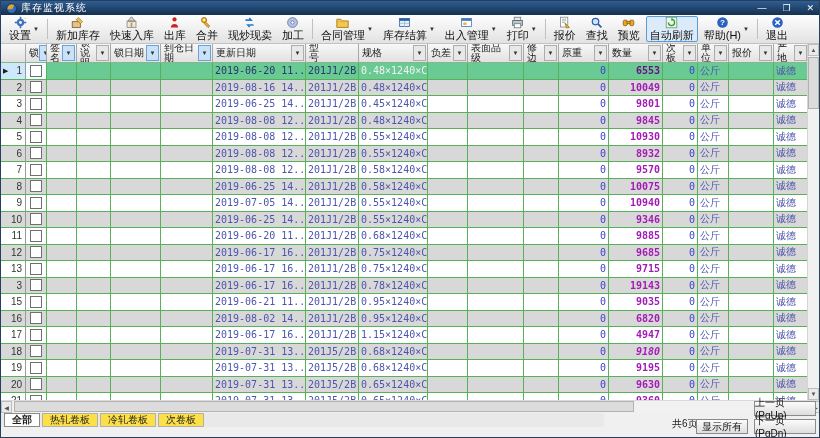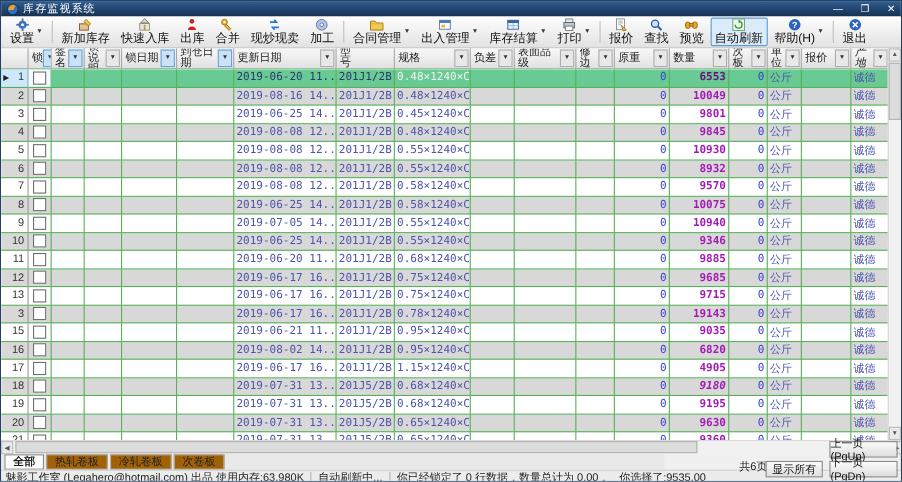--- a/index.html
+++ b/index.html
@@ -60,21 +60,21 @@
   .vscroll .up{top:0;}
   .vscroll .down{bottom:0;}
   .vscroll .thumb{position:absolute;left:0;top:13px;width:11px;height:52px;background:#dcdcdc;border:1px solid #b2b2b2;box-sizing:border-box;}
   .hscroll{position:absolute;top:399px;left:0;width:820px;height:13px;background:#f1f1f1;border-top:1px solid #dadada;box-sizing:border-box;}
   .hscroll .left{left:0;top:0;height:12px;}
   .hscroll .right{left:auto;right:0;top:0;height:12px;}
   .hscroll .thumb{position:absolute;left:13px;top:0;width:620px;height:11px;background:#dcdcdc;border:1px solid #b2b2b2;box-sizing:border-box;}
   
   .tabs{position:absolute;top:412px;left:0;height:14px;display:flex;gap:2px;padding-left:3px;
         background:#e9e9e9;font-size:10px;align-items:stretch;width:600px;}
-  .tab{padding:0 7px;border:1px solid #b0b0b0;display:flex;align-items:center;background:#a16207;color:#222;box-sizing:border-box;}
+  .tab{padding:0 7px;border:1px solid #b0b0b0;display:flex;align-items:center;background:#fde047;color:#222;box-sizing:border-box;}
   .tab.active{background:#fff;font-weight:bold;border-color:#8a8a8a;}
   
   .statusbar{position:absolute;top:426px;left:0;right:0;height:12px;background:#ececec;border-top:1px solid #cfcfcf;
              display:flex;align-items:center;font-size:10px;color:#222;padding:0 4px;gap:6px;box-sizing:border-box;white-space:nowrap;}
   .sb-div{width:1px;height:9px;background:#b5b5b5;}
   
   .pagination{position:absolute;right:3px;top:400px;width:230px;height:37px;z-index:5;}
   .pg-info{position:absolute;right:90px;top:16px;font-size:10px;color:#222;}
   .pg-btn{position:absolute;background:linear-gradient(#fbfbfb,#dedede);border:1px solid #8a8a8a;
           font-size:10px;display:flex;align-items:center;justify-content:center;color:#111;box-sizing:border-box;}
@@ -199,39 +199,39 @@
             </svg>
           </span>
           <span class="tb-lbl">合同管理</span>
         </span>
         <span class="tb-dd">▼</span>
       </div>
       <div class="tb-btn">
         <span class="tb-main">
           <span class="tb-ico">
             <svg viewBox="0 0 16 16">
+              <rect x="2" y="3" width="12" height="10" fill="#e8f0fa" stroke="#3060a0"></rect>
+              <rect x="2" y="3" width="12" height="3" fill="#3060a0"></rect>
+              <path d="M2 9 h12 M8 6 v7" stroke="#9ab6d8"></path>
+            </svg>
+          </span>
+          <span class="tb-lbl">库存结算</span>
+        </span>
+        <span class="tb-dd">▼</span>
+      </div>
+      <div class="tb-btn">
+        <span class="tb-main">
+          <span class="tb-ico">
+            <svg viewBox="0 0 16 16">
               <rect x="2" y="3" width="12" height="10" fill="#fff" stroke="#4878b8"></rect>
               <rect x="2" y="3" width="12" height="3" fill="#4878b8"></rect>
               <rect x="4" y="8" width="4" height="3" fill="#f0b429"></rect>
             </svg>
           </span>
           <span class="tb-lbl">出入管理</span>
-        </span>
-        <span class="tb-dd">▼</span>
-      </div>
-      <div class="tb-btn">
-        <span class="tb-main">
-          <span class="tb-ico">
-            <svg viewBox="0 0 16 16">
-              <rect x="2" y="3" width="12" height="10" fill="#e8f0fa" stroke="#3060a0"></rect>
-              <rect x="2" y="3" width="12" height="3" fill="#3060a0"></rect>
-              <path d="M2 9 h12 M8 6 v7" stroke="#9ab6d8"></path>
-            </svg>
-          </span>
-          <span class="tb-lbl">库存结算</span>
         </span>
         <span class="tb-dd">▼</span>
       </div>
       <div class="tb-btn">
         <span class="tb-main">
           <span class="tb-ico">
             <svg viewBox="0 0 16 16">
               <rect x="4" y="1.5" width="8" height="4" fill="#e8e8e8" stroke="#777"></rect>
               <rect x="2" y="5.5" width="12" height="6" fill="#b8c8d8" stroke="#566"></rect>
               <rect x="4" y="9.5" width="8" height="5" fill="#fff" stroke="#777"></rect>
@@ -374,21 +374,21 @@
         <span class="gh-filter gray">▼</span>
       </div>
       <div class="gh-cell" style="width: 31px;">
         <span class="gh-label">单位</span>
         <span class="gh-filter gray">▼</span>
       </div>
       <div class="gh-cell" style="width: 45px;">
         <span class="gh-label">报价</span>
         <span class="gh-filter gray">▼</span>
       </div>
-      <div class="gh-cell" style="width: 35px; font-style: italic;">
+      <div class="gh-cell" style="width: 35px;">
         <span class="gh-label">产地</span>
         <span class="gh-filter gray">▼</span>
       </div>
     </div>
   <div class="grid-body" id="grid-body">
       <div class="grid-row selected">
         <div class="g-cell c-ind" style="width: 25px;">
           <span class="arr">▶</span>
           <span>1</span>
         </div>
@@ -783,21 +783,21 @@
         <div class="g-cell" style="width: 34px;"></div>
         <div class="g-cell" style="width: 50px;"></div>
         <div class="g-cell" style="width: 52px;"></div>
         <div class="g-cell c-date" style="width: 93px;">2019-06-17 16...</div>
         <div class="g-cell c-model" style="width: 53px;">201J1/2B</div>
         <div class="g-cell c-spec" style="width: 69px;">1.15×1240×C</div>
         <div class="g-cell" style="width: 40px;"></div>
         <div class="g-cell" style="width: 56px;"></div>
         <div class="g-cell" style="width: 35px;"></div>
         <div class="g-cell c-zero" style="width: 50px;">0</div>
-        <div class="g-cell c-qty" style="width: 54px;">4905</div>
+        <div class="g-cell c-qty" style="width: 54px;">4947</div>
         <div class="g-cell c-zero" style="width: 35px;">0</div>
         <div class="g-cell c-unit" style="width: 31px;">公斤</div>
         <div class="g-cell" style="width: 45px;"></div>
         <div class="g-cell c-origin" style="width: 35px;">诚德</div>
       </div>
       <div class="grid-row even">
         <div class="g-cell c-ind" style="width: 25px;">
           <span>18</span>
         </div>
         <div class="g-cell c-lock" style="width: 21px;">
@@ -906,28 +906,20 @@
     <div class="sb-btn right">▶</div>
   </div>
 
   <div class="tabs" id="tabs">
       <div class="tab active">全部</div>
       <div class="tab">热轧卷板</div>
       <div class="tab">冷轧卷板</div>
       <div class="tab">次卷板</div>
     </div>
 
-  <div class="statusbar">
-    <span>魅影工作室 (Legahero@hotmail.com) 出品  使用内存:63,980K</span>
-    <span class="sb-div"></span>
-    <span>自动刷新中...</span>
-    <span class="sb-div"></span>
-    <span>你已经锁定了 0 行数据，数量总计为 0.00 。</span>
-    <span>你选择了:9535.00</span>
-  </div>
 
   <div class="pagination">
     <span class="pg-info">共6页 第1页</span>
     <div class="pg-btn pg-prev">上一页(PgUp)</div>
     <div class="pg-btn pg-show">显示所有</div>
     <div class="pg-btn pg-next">下一页(PgDn)</div>
   </div>
 
 </div>
 

